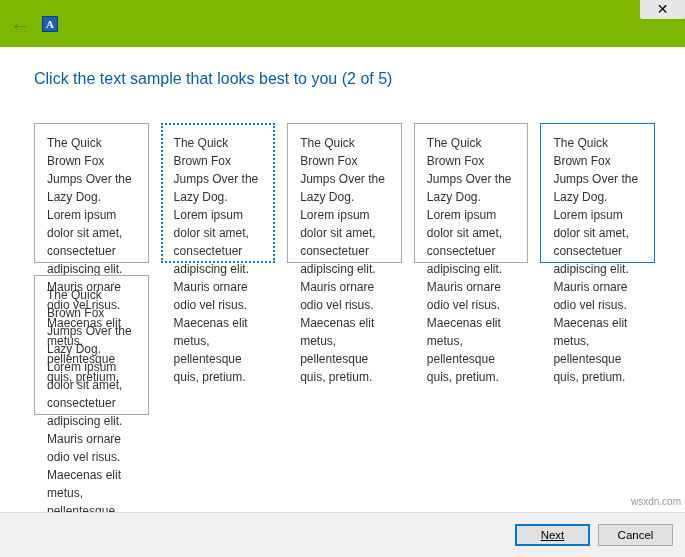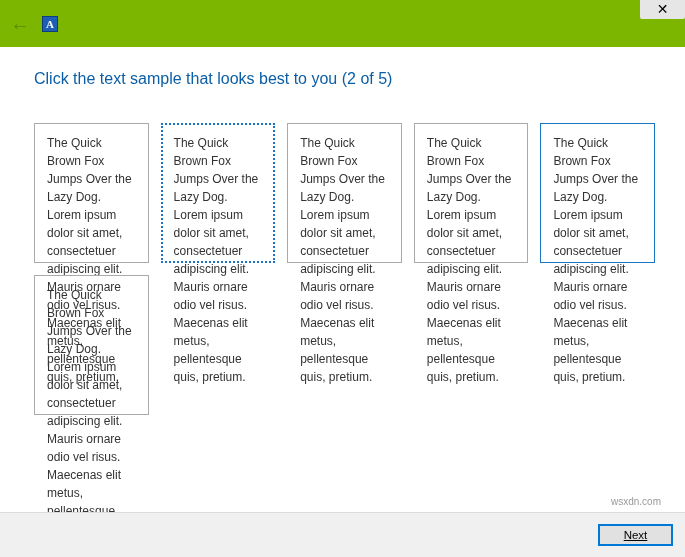--- a/index.html
+++ b/index.html
@@ -132,21 +132,21 @@
     }
     
     .footer-btn.primary {
       border: 2px solid #0078d7;
       text-decoration: underline;
     }
     
     .watermark {
       position: absolute;
       bottom: 50px;
-      right: 24px;
+      right: 4px;
       font-size: 10px;
       color: #999;
     }
   </style>
 </head>
 <body>
 
 <div class="title-bar">
   <span class="back-arrow">←</span>
   <span class="app-icon">A</span>
@@ -163,13 +163,14 @@
     <div class="sample-box">The Quick Brown Fox Jumps Over the Lazy Dog. Lorem ipsum dolor sit amet, consectetuer adipiscing elit. Mauris ornare odio vel risus. Maecenas elit metus, pellentesque quis, pretium.</div>
     <div class="sample-box selected-bottom">The Quick Brown Fox Jumps Over the Lazy Dog. Lorem ipsum dolor sit amet, consectetuer adipiscing elit. Mauris ornare odio vel risus. Maecenas elit metus, pellentesque quis, pretium.</div>
     <div class="sample-box">The Quick Brown Fox Jumps Over the Lazy Dog. Lorem ipsum dolor sit amet, consectetuer adipiscing elit. Mauris ornare odio vel risus. Maecenas elit metus, pellentesque quis, pretium.</div>
   </div>
 </div>
 
 <div class="watermark">wsxdn.com</div>
 
 <div class="footer">
   <button class="footer-btn primary">Next</button>
+  <button class="footer-btn">Cancel</button>
 </div>
 
 </body></html>

